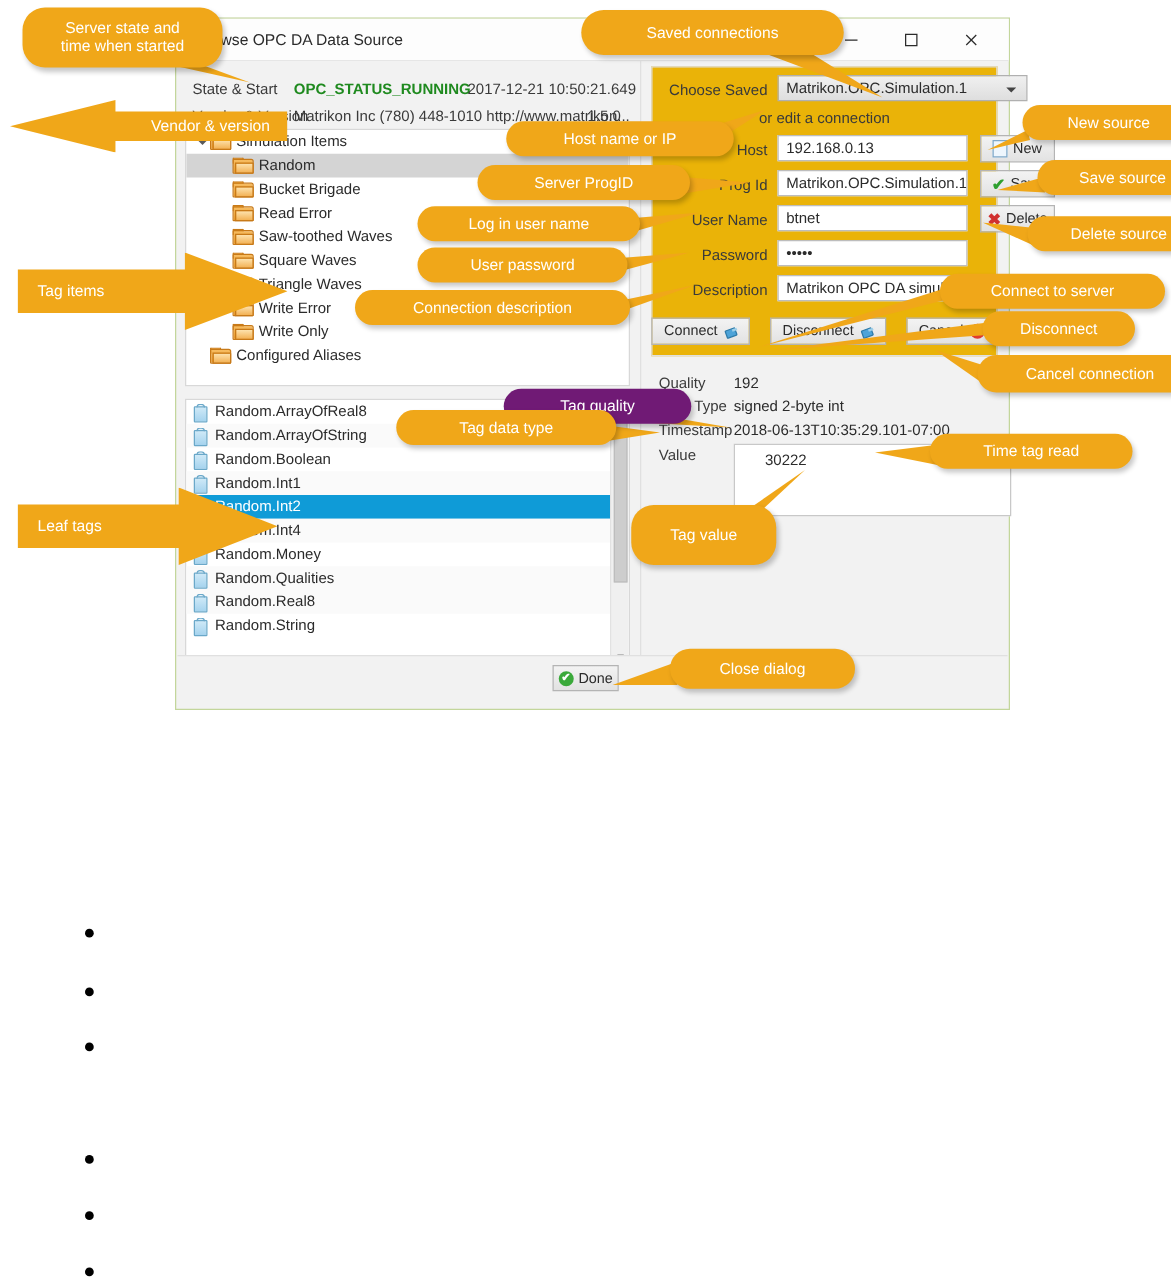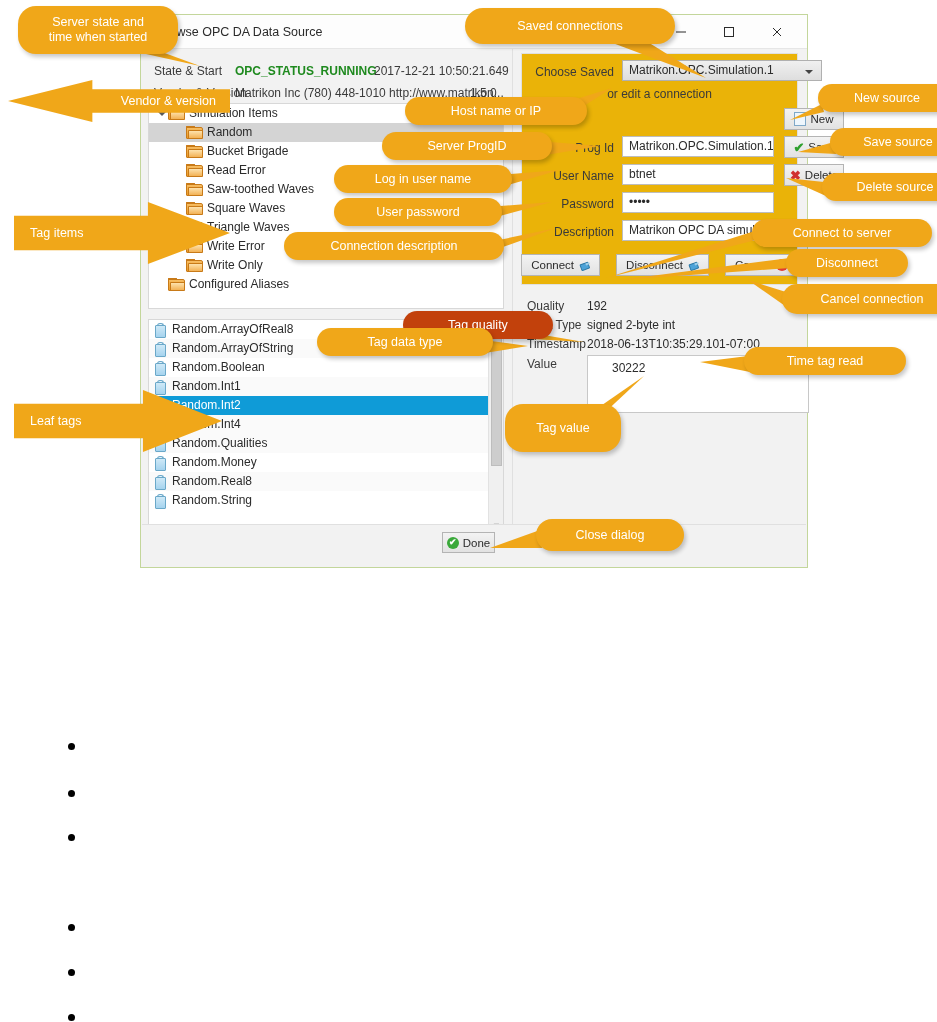--- a/index.html
+++ b/index.html
@@ -568,33 +568,33 @@
             </span>
             <span>Random.Int2</span>
           </div>
           <div class="list-row odd">
             <span class="tagicon">
               <span class="tclip"></span>
               <span class="tbody"></span>
             </span>
             <span>Random.Int4</span>
           </div>
+          <div class="list-row">
+            <span class="tagicon">
+              <span class="tclip"></span>
+              <span class="tbody"></span>
+            </span>
+            <span>Random.Money</span>
+          </div>
           <div class="list-row odd">
             <span class="tagicon">
               <span class="tclip"></span>
               <span class="tbody"></span>
             </span>
             <span>Random.Qualities</span>
-          </div>
-          <div class="list-row">
-            <span class="tagicon">
-              <span class="tclip"></span>
-              <span class="tbody"></span>
-            </span>
-            <span>Random.Money</span>
           </div>
           <div class="list-row odd">
             <span class="tagicon">
               <span class="tclip"></span>
               <span class="tbody"></span>
             </span>
             <span>Random.Real8</span>
           </div>
           <div class="list-row">
             <span class="tagicon">
@@ -619,20 +619,24 @@
       <div class="frow" id="choose-row">
         <span class="flabel">Choose Saved</span>
         <div id="choose-select">
           <span>Matrikon.OPC.Simulation.1</span>
           <span id="choose-caret"></span>
         </div>
       </div>
 
       <div id="or-edit">or edit a connection</div>
 
+      <div class="frow" id="row-host">
+        <span class="flabel">Host</span>
+        <div class="finput">192.168.0.13</div>
+      </div>
       <div class="frow" id="row-progid">
         <span class="flabel">Prog Id</span>
         <div class="finput">Matrikon.OPC.Simulation.1</div>
       </div>
       <div class="frow" id="row-username">
         <span class="flabel">User Name</span>
         <div class="finput">btnet</div>
       </div>
       <div class="frow" id="row-password">
         <span class="flabel">Password</span>
@@ -750,21 +754,21 @@
       <polygon points="170,10 0,22 170,0" fill="#f0a719"></polygon>
     </svg>
     <div class="callout" style="left: 786px; top: 249px; width: 102px; height: 28px; background: rgb(240, 167, 25);">Disconnect</div>
     <svg width="42" height="30" style="position: absolute; left: 748px; top: 280px; z-index: 49;">
       <polygon points="38,12 0,0 40,28" fill="#f0a719"></polygon>
     </svg>
     <div class="callout" style="left: 782px; top: 284px; width: 160px; height: 30px; background: rgb(240, 167, 25);">Cancel connection</div>
     <svg width="72" height="12" style="position: absolute; left: 514px; top: 332px; z-index: 49;">
       <polygon points="12,0 70,10 0,6" fill="#f0a719"></polygon>
     </svg>
-    <div class="callout" style="left: 403px; top: 311px; width: 130px; height: 28px; background: #c2410c;">Tag quality</div>
+    <div class="callout" style="left: 403px; top: 311px; width: 130px; height: 28px; background: #701a75;">Tag quality</div>
     <svg width="52" height="18" style="position: absolute; left: 700px; top: 356px; z-index: 49;">
       <polygon points="48,0 0,6 50,16" fill="#f0a719"></polygon>
     </svg>
     <div class="callout" style="left: 744px; top: 347px; width: 142px; height: 28px; background: rgb(240, 167, 25);">Time tag read</div>
     <svg width="64" height="20" style="position: absolute; left: 466px; top: 338px; z-index: 49;">
       <polygon points="2,0 62,8 0,18" fill="#f0a719"></polygon>
     </svg>
     <div class="callout" style="left: 317px; top: 328px; width: 156px; height: 28px; background: rgb(240, 167, 25);">Tag data type</div>
     <svg width="60" height="56" style="position: absolute; left: 586px; top: 376px; z-index: 49;">
       <polygon points="6,36 58,0 0,54" fill="#f0a719"></polygon>

